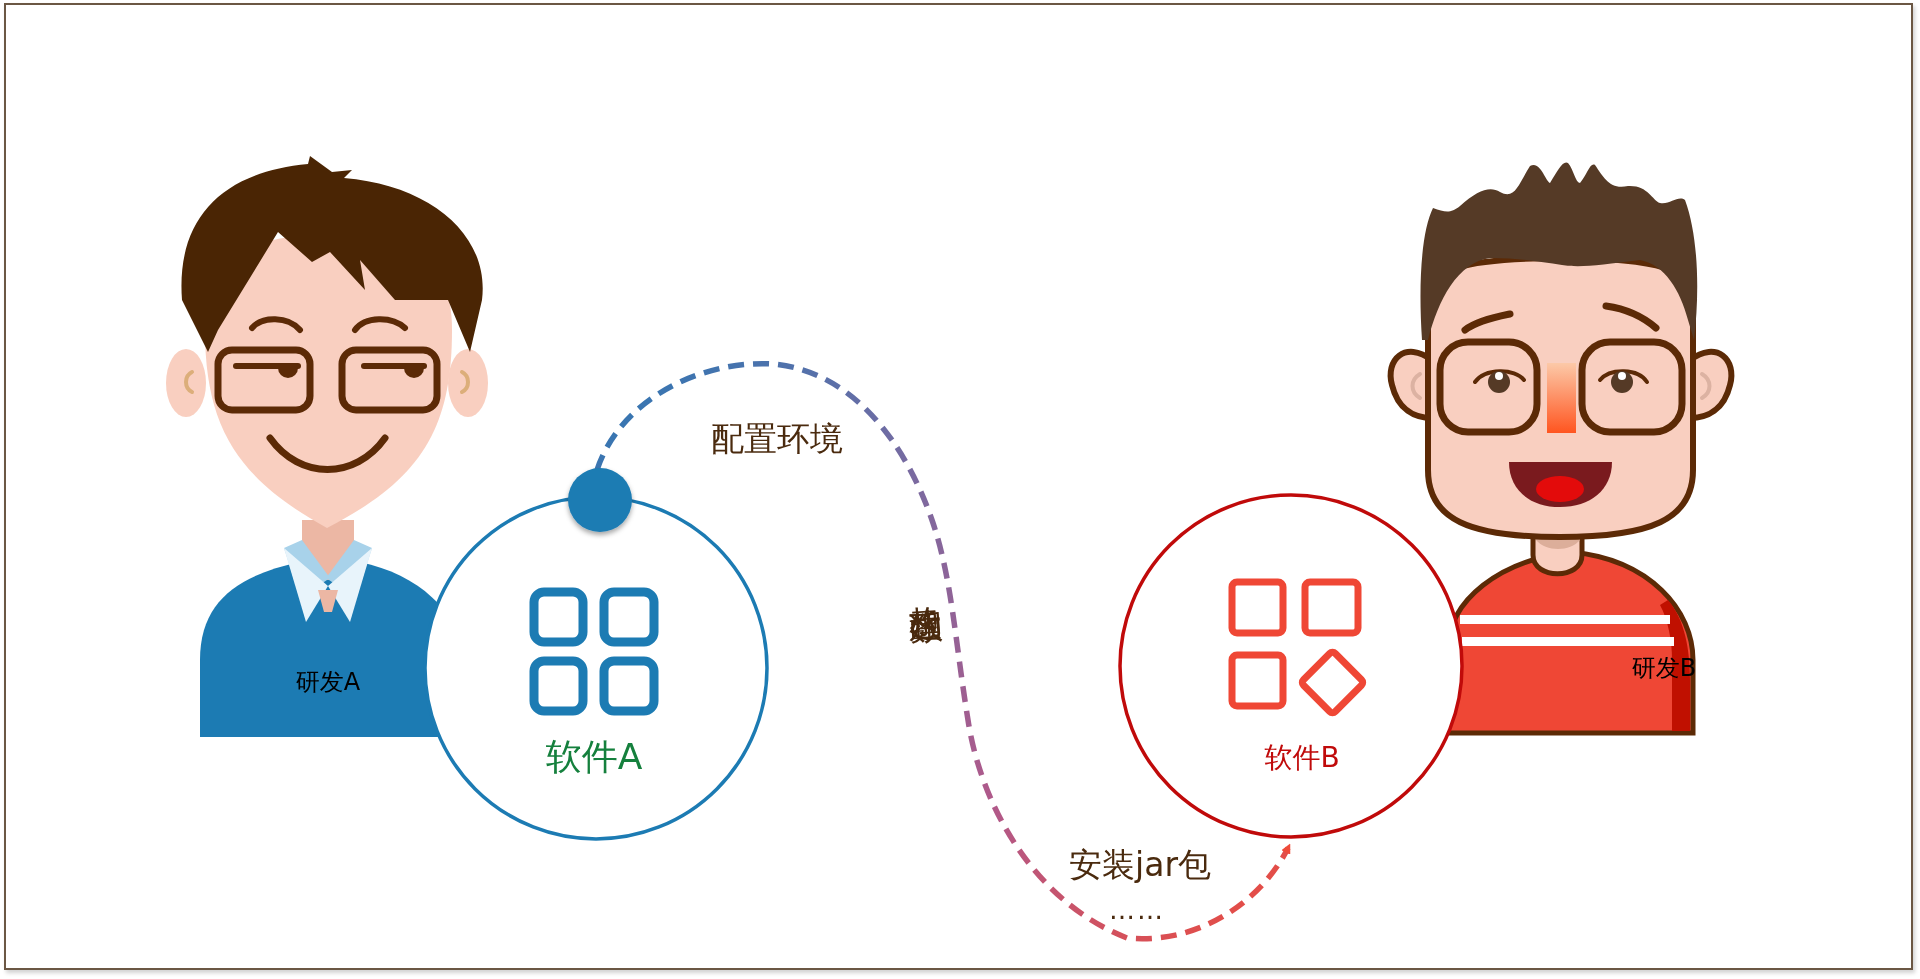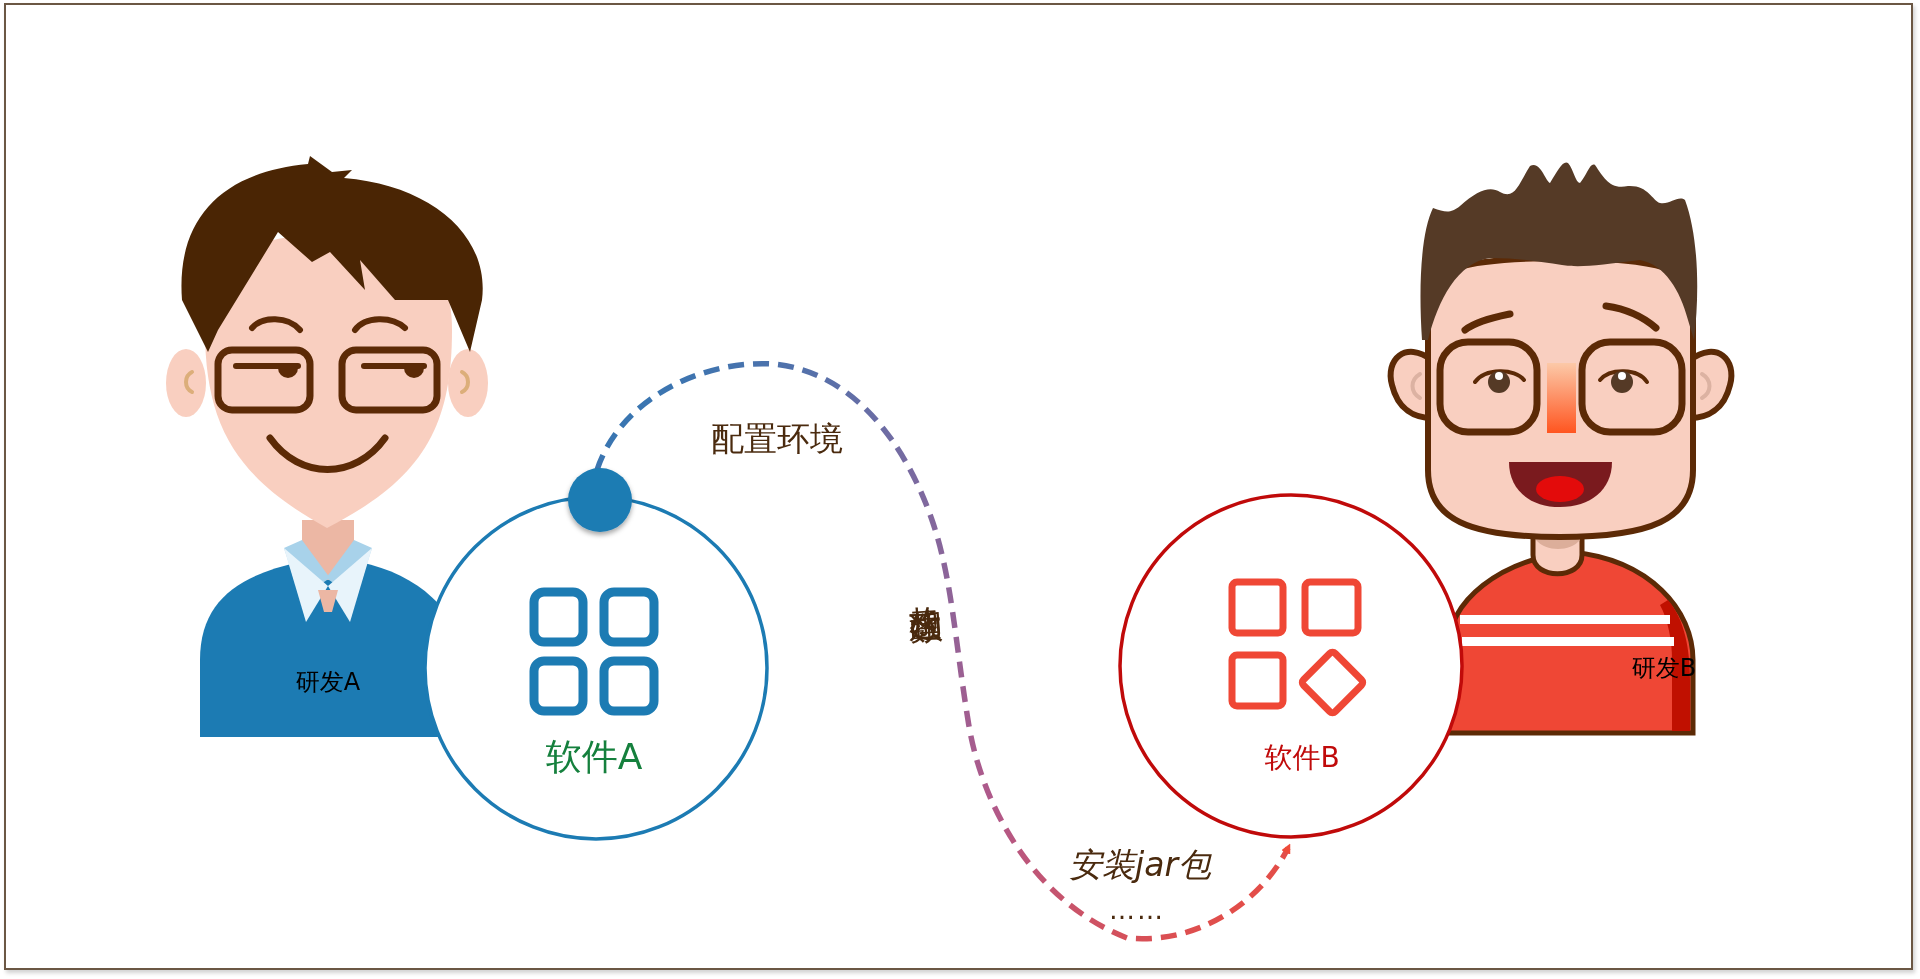--- a/index.html
+++ b/index.html
@@ -143,14 +143,14 @@
 </svg>
 
 <div class="lbl shirt-label" style="left:328px; top:682px;">研发A</div>
 <div class="lbl shirt-label" style="left:1664px; top:668px;">研发B</div>
 
 <div class="lbl soft-a" style="left:594px; top:757px;">软件A</div>
 <div class="lbl soft-b" style="left:1302px; top:758px;">软件B</div>
 
 <div class="lbl step" style="left:777px; top:438px;">配置环境</div>
 <div class="lbl step-vert" style="left:923px; top:580px;">构建函数</div>
-<div class="lbl step" style="left:1140px; top:864px;font-style:italic;">安装jar包</div>
+<div class="lbl step" style="left:1140px; top:864px;">安装jar包</div>
 <div class="lbl dots" style="left:1137px; top:910px;">……</div>
 
 </body></html>

